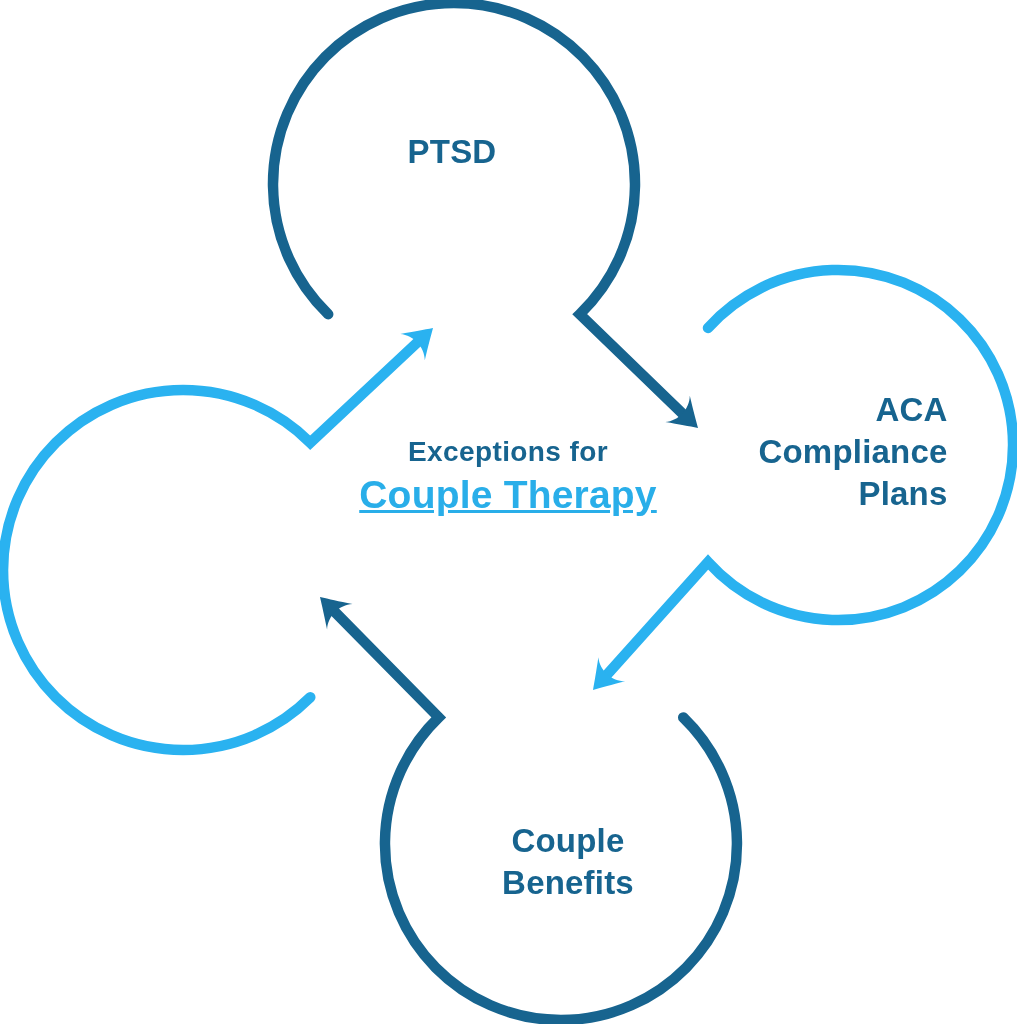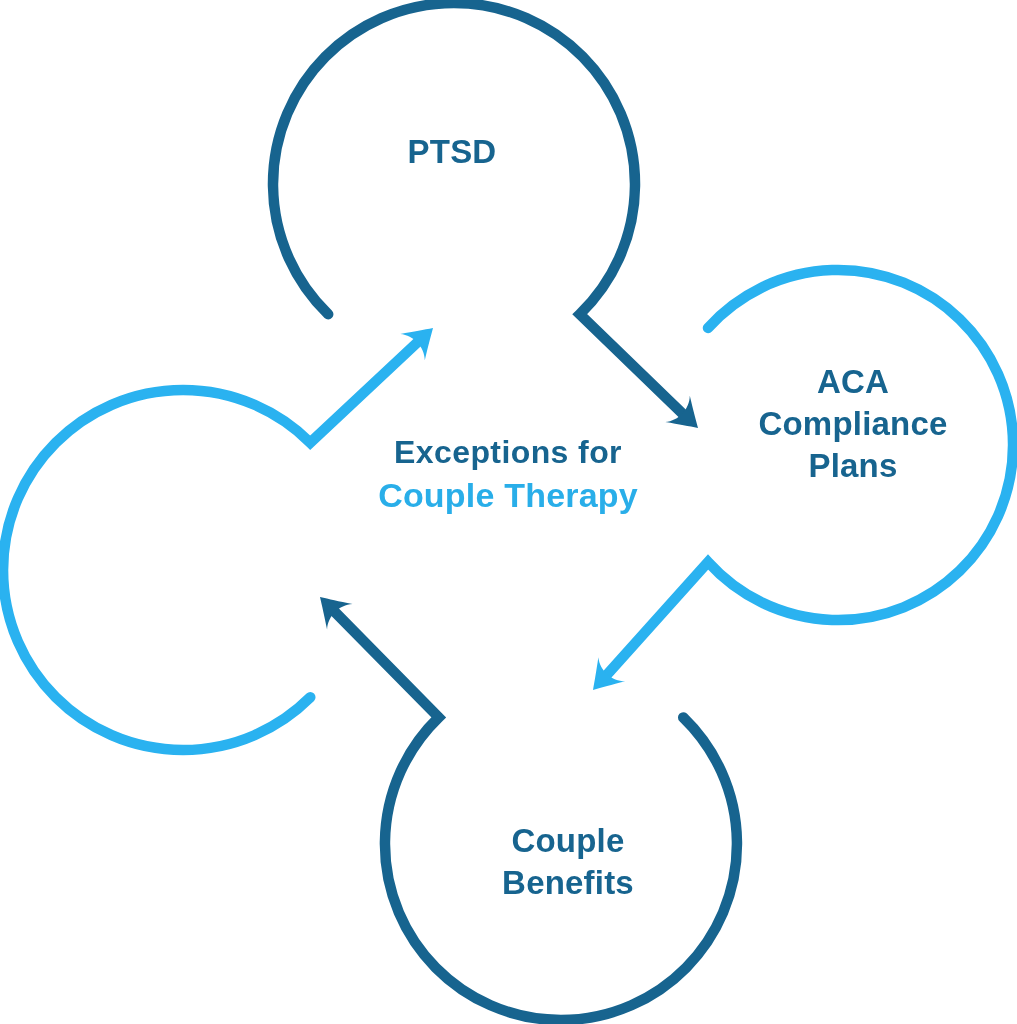--- a/index.html
+++ b/index.html
@@ -33,30 +33,31 @@
     letter-spacing: 0.2px;
     color: var(--dark, #17648f);
   }
   .center-line {
     position: absolute;
     transform: translate(-50%, -50%);
     white-space: nowrap;
     text-align: center;
   }
   .center-small {
-    font-size: 32px;
+    font-size: 28px;
     font-weight: 600;
     letter-spacing: 0.4px;
     color: var(--dark, #17648f);
   }
   .center-big {
-    font-size: 34px;
+    font-size: 39px;
     font-weight: 800;
     letter-spacing: 0.2px;
     color: var(--accent, #29aee9);
+    text-decoration: underline;
   }
 </style>
 </head>
 <body>
 
 <div class="canvas">
 
   <svg width="1017" height="1024" viewBox="0 0 1017 1024">
 
     <path class="ring ring-dark" d="M 328.2 314.2 A 181 181 0 1 1 579.8 314.2 L 686 417"></path>
@@ -67,21 +68,21 @@
 
     <path class="ring ring-dark" d="M 683.2 717.4 A 176 176 0 1 1 438.7 717.4 L 331 608"></path>
     <path class="head-dark" transform="translate(320,597) rotate(-135)" d="M 0 0 C -8 -5, -16 -10, -28 -18 C -19 -8, -19 8, -28 18 C -16 10, -8 5, 0 0 Z"></path>
 
     <path class="ring ring-light" d="M 310.3 697.3 A 180 180 0 1 1 310.3 442.7 L 421 339"></path>
     <path class="head-light" transform="translate(433,328) rotate(-43)" d="M 0 0 C -8 -5, -16 -10, -28 -18 C -19 -8, -19 8, -28 18 C -16 10, -8 5, 0 0 Z"></path>
   </svg>
 
   <div class="node-label" style="left:452px; top:152px;">PTSD</div>
 
-  <div class="node-label" style="left:853px; top:424px;">ACA
+  <div class="node-label" style="left:853px; top:452px;text-align:right;">ACA
 Compliance
 Plans</div>
 
 
   <div class="node-label" style="left:568px; top:862px;">Couple
 Benefits</div>
 
   <div class="center-line center-small" style="left:508px; top:452px;">Exceptions for</div>
 
   <div class="center-line center-big" style="left:508px; top:495px;">Couple Therapy</div>

